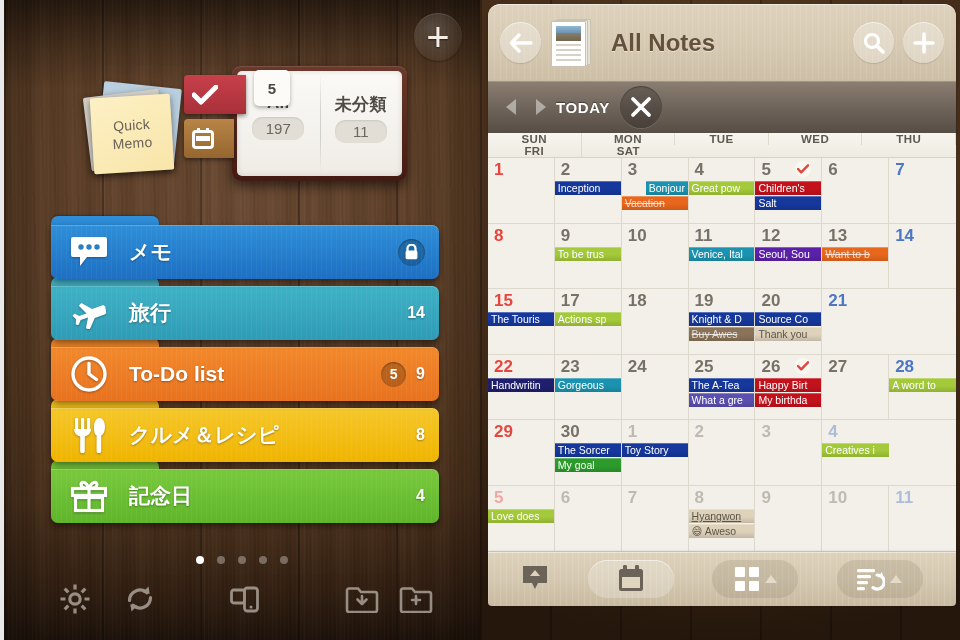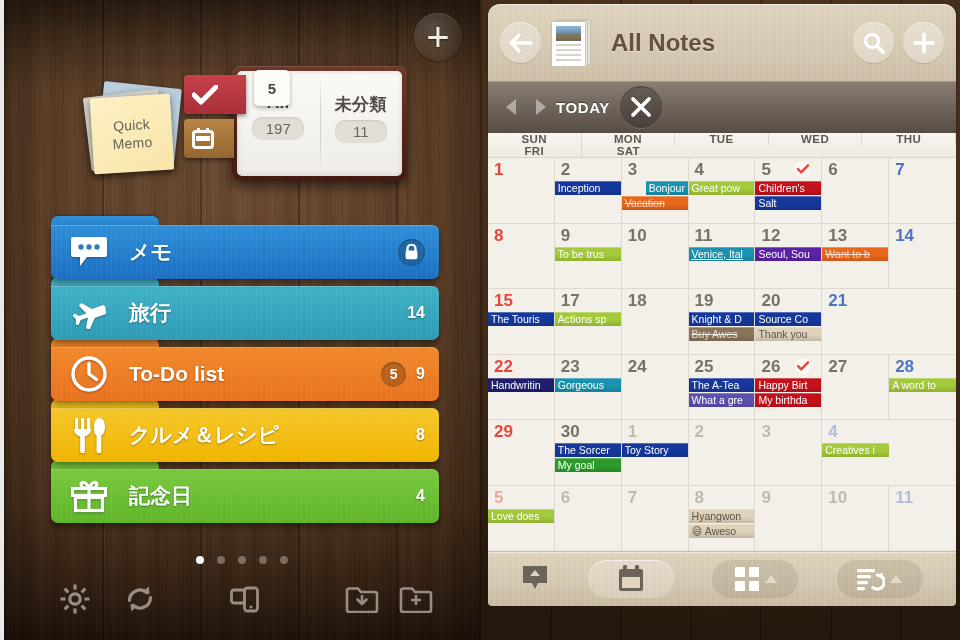--- a/index.html
+++ b/index.html
@@ -480,21 +480,21 @@
               <div class="cell"><span class="daynum">6</span><div class="events"></div></div>
               <div class="cell"><span class="daynum sat">7</span><div class="events"></div></div>
             </div>
             <div class="week">
               <div class="cell"><span class="daynum sun">8</span><div class="events"></div></div>
               <div class="cell"><span class="daynum">9</span><div class="events">
                   <div class="ev" style="background: linear-gradient(rgb(164, 201, 58) 0%, rgb(164, 201, 58) 55%, rgba(0, 0, 0, 0.12) 100%) rgb(164, 201, 58);">To be trus</div>
                 </div></div>
               <div class="cell"><span class="daynum">10</span><div class="events"></div></div>
               <div class="cell"><span class="daynum">11</span><div class="events">
-                  <div class="ev" style="background: linear-gradient(rgb(27, 147, 176) 0%, rgb(27, 147, 176) 55%, rgba(0, 0, 0, 0.12) 100%) rgb(27, 147, 176); text-decoration: underline;">Venice, Ital</div>
+                  <div class="ev" style="background: linear-gradient(rgb(27, 147, 176) 0%, rgb(27, 147, 176) 55%, rgba(0, 0, 0, 0.12) 100%) rgb(27, 147, 176);">Venice, Ital</div>
                 </div></div>
               <div class="cell"><span class="daynum">12</span><div class="events">
                   <div class="ev" style="background: linear-gradient(rgb(91, 33, 168) 0%, rgb(91, 33, 168) 55%, rgba(0, 0, 0, 0.12) 100%) rgb(91, 33, 168);">Seoul, Sou</div>
                 </div></div>
               <div class="cell"><span class="daynum">13</span><div class="events">
                   <div class="ev done" style="background: linear-gradient(rgb(232, 103, 28) 0%, rgb(232, 103, 28) 55%, rgba(0, 0, 0, 0.12) 100%) rgb(232, 103, 28);">Want to b</div>
                 </div></div>
               <div class="cell"><span class="daynum sat">14</span><div class="events"></div></div>
             </div>
             <div class="week">
@@ -555,21 +555,21 @@
                   <div class="ev" style="background: linear-gradient(rgb(164, 201, 58) 0%, rgb(164, 201, 58) 55%, rgba(0, 0, 0, 0.12) 100%) rgb(164, 201, 58);">Creatives i</div>
                 </div></div>
             </div>
             <div class="week">
               <div class="cell"><span class="daynum sun out">5</span><div class="events">
                   <div class="ev" style="background: linear-gradient(rgb(164, 201, 58) 0%, rgb(164, 201, 58) 55%, rgba(0, 0, 0, 0.12) 100%) rgb(164, 201, 58);">Love does</div>
                 </div></div>
               <div class="cell"><span class="daynum out">6</span><div class="events"></div></div>
               <div class="cell"><span class="daynum out">7</span><div class="events"></div></div>
               <div class="cell"><span class="daynum out">8</span><div class="events">
-                  <div class="ev dark-text" style="background: linear-gradient(rgb(222, 210, 187) 0%, rgb(222, 210, 187) 55%, rgba(0, 0, 0, 0.12) 100%) rgb(222, 210, 187);">Hyangwon</div>
+                  <div class="ev dark-text" style="background: linear-gradient(rgb(222, 210, 187) 0%, rgb(222, 210, 187) 55%, rgba(0, 0, 0, 0.12) 100%) rgb(222, 210, 187); text-decoration: underline;">Hyangwon</div>
                   <div class="ev dark-text" style="background: linear-gradient(rgb(222, 210, 187) 0%, rgb(222, 210, 187) 55%, rgba(0, 0, 0, 0.12) 100%) rgb(222, 210, 187);">😄 Aweso</div>
                 </div></div>
               <div class="cell"><span class="daynum out">9</span><div class="events"></div></div>
               <div class="cell"><span class="daynum out">10</span><div class="events"></div></div>
               <div class="cell"><span class="daynum sat out">11</span><div class="events"></div></div>
             </div>
           </div>
       </div>
 
       <div class="rp-toolbar">

